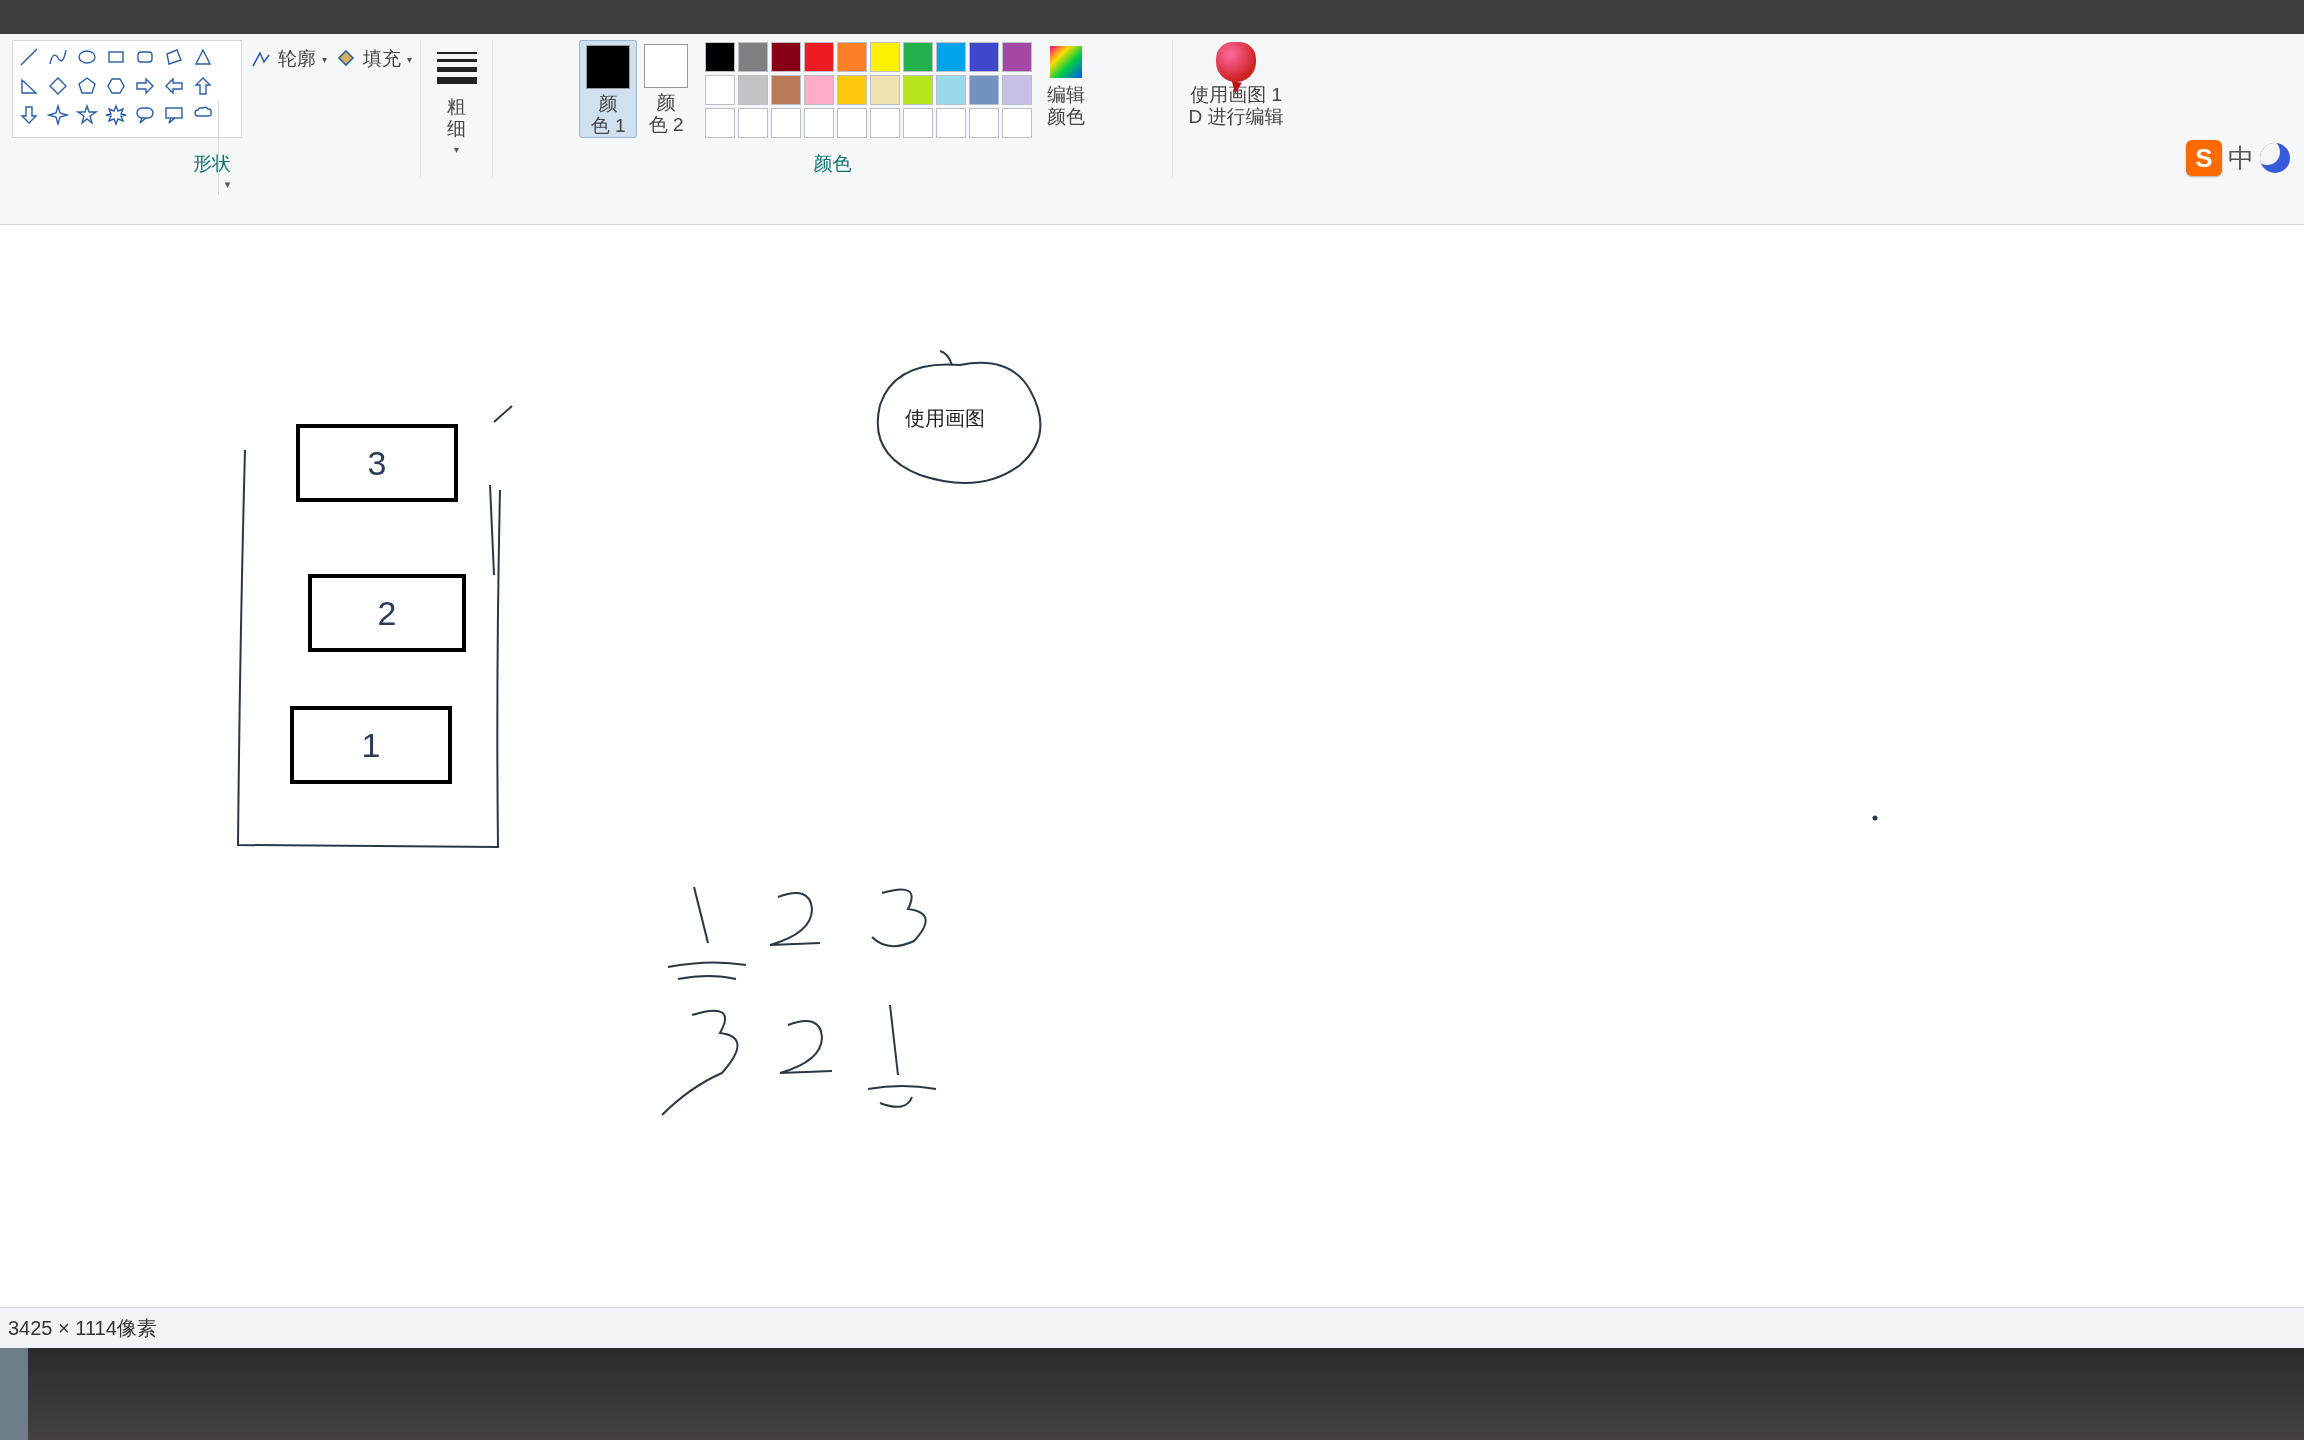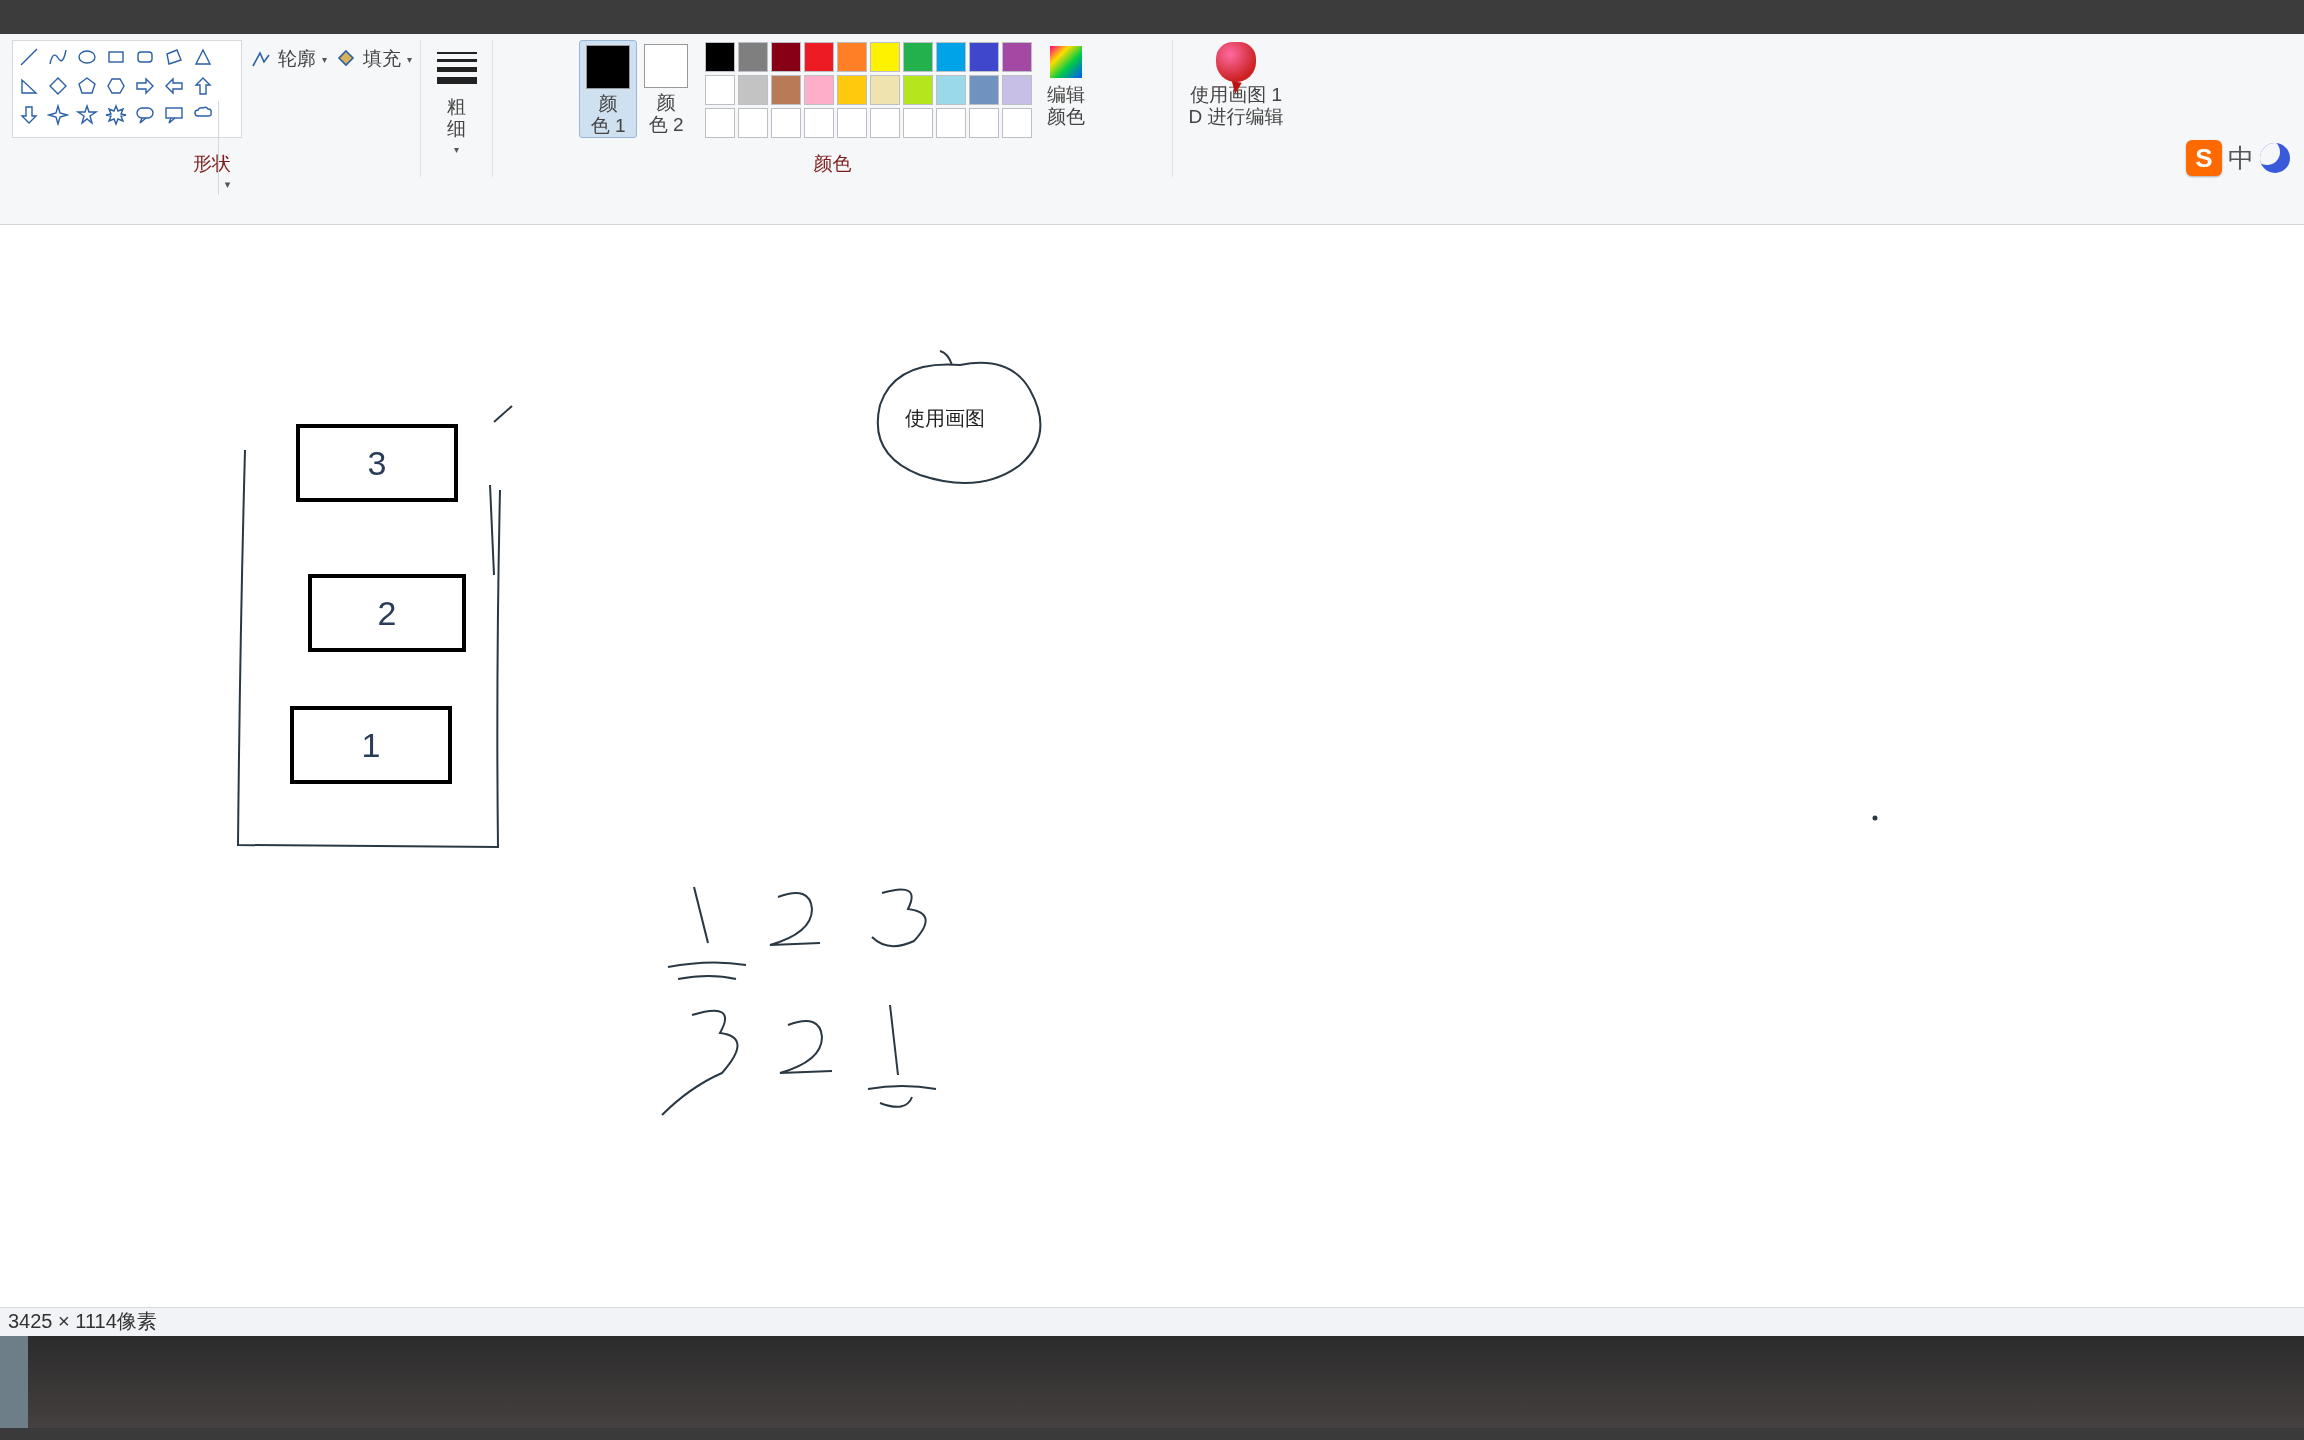--- a/index.html
+++ b/index.html
@@ -2,21 +2,21 @@
 <html><head>
 <meta charset="utf-8">
 <style>
   * { box-sizing: border-box; margin: 0; padding: 0; }
   html, body { width: 2304px; height: 1440px; font-family: "Microsoft YaHei", "Segoe UI", sans-serif; background: #3a3a3a; overflow: hidden; }
   .top-dark { width: 100%; height: 34px; background: #3c3c3c; }
   .ribbon-wrap { width: 100%; height: 191px; background: #f6f7f9; border-bottom: 1px solid #d0d3d8; position: relative; }
   .ribbon-inner { display: flex; height: 137px; padding: 6px 4px 0 4px; }
   .ribbon-group { display: flex; flex-direction: column; align-items: center; height: 137px; border-right: 1px solid #e0e2e6; padding: 0 8px; }
   .group-body { display: flex; align-items: flex-start; height: 108px; }
-  .group-label { font-size: 19px; color: #7f1d1d; text-align: center; width: 100%; padding-top: 6px; }
+  .group-label { font-size: 19px; color: #0f766e; text-align: center; width: 100%; padding-top: 6px; }
   
   .shapes-gal { width: 230px; height: 98px; display: flex; flex-wrap: wrap; gap: 2px 2px; border: 1px solid #d6d9de; background: #fff; padding: 2px; position: relative; }
   .shp { width: 27px; height: 27px; display: flex; align-items: center; justify-content: center; }
   .shp svg { width: 22px; height: 22px; stroke: #2a5fa7; fill: none; stroke-width: 1.4; }
   .gal-more { width: 18px; height: 94px; border-left: 1px solid #d6d9de; display: flex; flex-direction: column; align-items: center; justify-content: flex-end; font-size: 11px; color: #555; padding-bottom: 4px; }
   .outl-fill { display: flex; gap: 8px; margin-left: 8px; padding-top: 6px; }
   .of-row { display: flex; align-items: center; gap: 6px; font-size: 19px; color: #444; }
   .of-row svg { width: 22px; height: 22px; stroke: #2a5fa7; fill: none; stroke-width: 1.6; }
   .of-drop { font-size: 10px; color: #555; }
   .stroke-stack { display: flex; flex-direction: column; align-items: center; gap: 4px; padding-top: 4px; }
@@ -40,21 +40,21 @@
   .ime-zh { font-size: 26px; color: #555; font-weight: 500; }
   .ime-moon { width: 30px; height: 30px; border-radius: 50%; background: #3a5bd9; position: relative; overflow:hidden; }
   .ime-moon::after{content:"";position:absolute;left:-6px;top:-4px;width:26px;height:26px;border-radius:50%;background:#f6f7f9;}
   
   .canvas-scroll { width: 100%; height: 1082px; background: #f0f1f4; overflow: hidden; }
   .canvas { width: 100%; height: 1082px; background: #ffffff; position: relative; }
   .drawbox { position: absolute; border: 4px solid #000; font-family: sans-serif; font-size: 34px; color:#2a3c59; text-align:center; display:flex; align-items:center; justify-content:center; }
   .stk { position: absolute; stroke: #2a3844; fill: none; stroke-width: 2; }
   .bubble-txt { position:absolute; font-size: 20px; color:#222; }
   
-  .statusbar { width: 100%; height: 29px; background: #f2f3f6; border-top: 1px solid #d5d8dd; display: flex; align-items: flex-start; font-size: 20px; color: #333; padding: 0 8px; }
+  .statusbar { width: 100%; height: 41px; background: #f2f3f6; border-top: 1px solid #d5d8dd; display: flex; align-items: center; font-size: 20px; color: #333; padding: 0 8px; }
   .bottom-dark { width: 100%; height: 92px; background: linear-gradient(#2b2b2b,#464040); position: relative; }
   .task-thumb { position:absolute; left:0; top:0; width:28px; height:92px; background:#6e7e88; }
 </style>
 </head>
 <body>
 
 <div class="top-dark"></div>
 
 <div class="ribbon-wrap">
   <div class="ribbon-inner">

